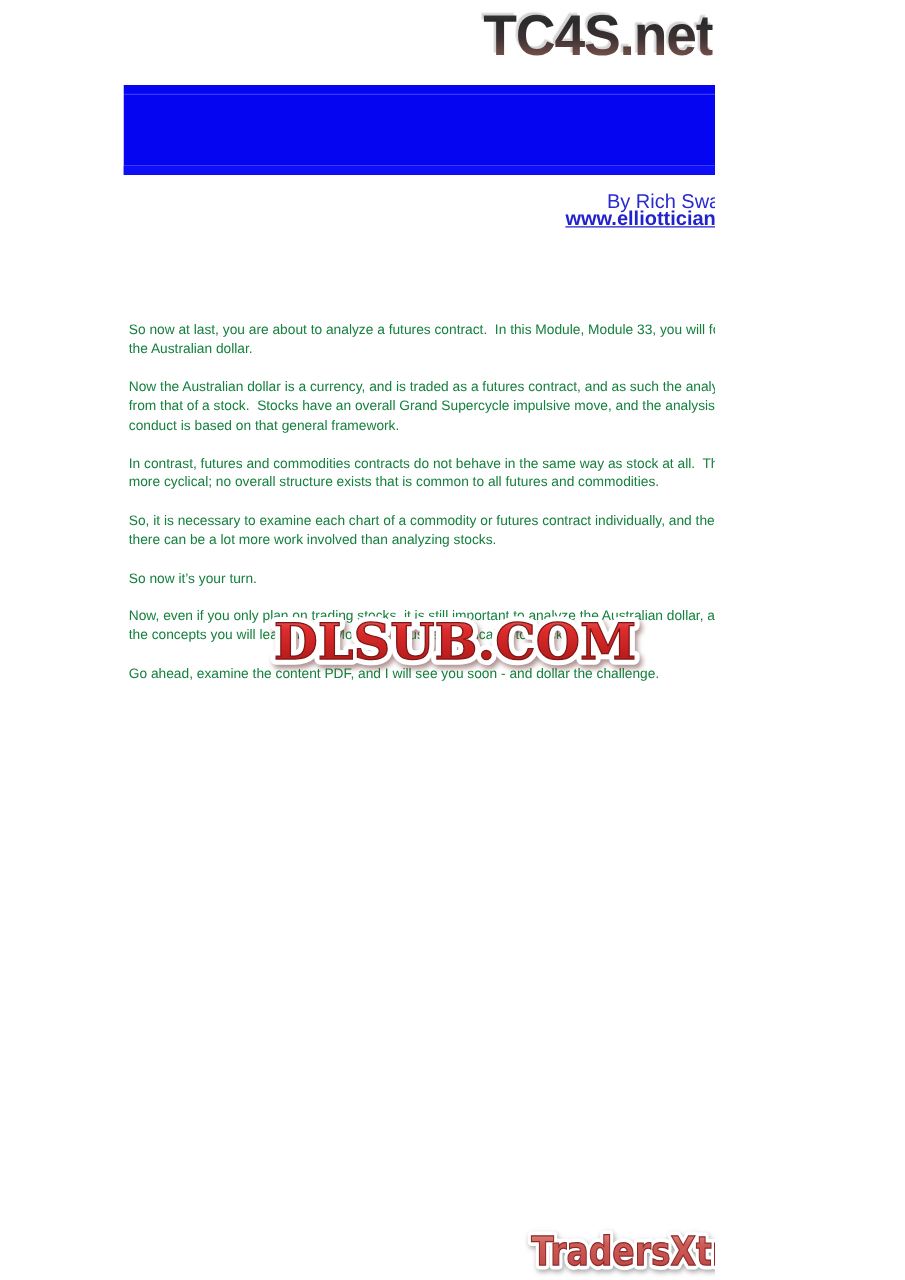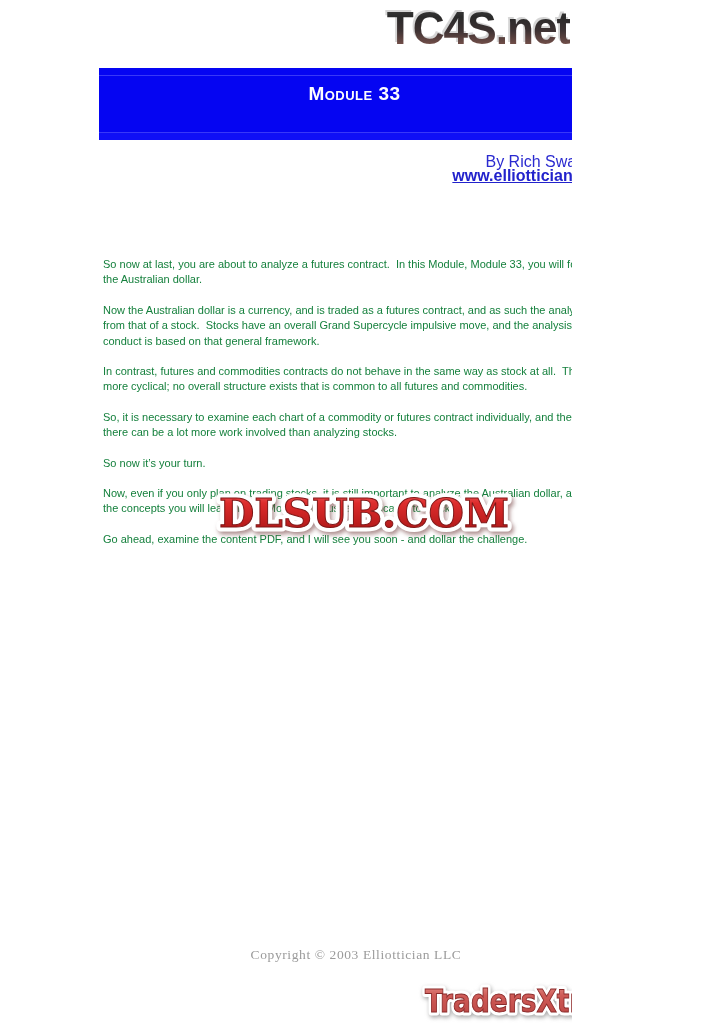--- a/index.html
+++ b/index.html
@@ -158,21 +158,20 @@
 </style>
 </head>
 <body>
 
 <div class="page">
 
   <div class="tc4s-logo">TC4S.net</div>
 
   <div class="module-header">
     <div class="hdr-hairline-top"></div>
-    <div class="hdr-line">Module 33</div>
     <div class="hdr-hairline-bottom"></div>
     <div class="hdr-strip-bottom"></div>
   </div>
 
   <div class="byline">
     <div class="author">By Rich Swannell</div>
     <a class="site-link">www.elliottician.com</a>
   </div>
 
   <div class="body-text">
@@ -190,21 +189,20 @@
       <linearGradient id="dlGrad" x1="0" y1="0" x2="0" y2="1">
         <stop offset="0%" stop-color="#f06a6a"></stop>
         <stop offset="30%" stop-color="#dd2c2c"></stop>
         <stop offset="100%" stop-color="#a81414"></stop>
       </linearGradient>
     </defs>
     <text class="wm-outline" x="160" y="41" text-anchor="middle" textLength="290" lengthAdjust="spacingAndGlyphs">DLSUB.COM</text>
     <text class="wm-fill" fill="url(#dlGrad)" x="160" y="41" text-anchor="middle" textLength="290" lengthAdjust="spacingAndGlyphs">DLSUB.COM</text>
   </svg>
 
-  <div class="footer-copyright">Copyright © 2003 Elliottician LLC</div>
   <div class="footer-page-number">1</div>
 
   <svg class="wm-bottom" xmlns="http://www.w3.org/2000/svg" viewBox="0 0 306 43">
     <defs>
       <linearGradient id="txGrad" x1="0" y1="0" x2="0" y2="1">
         <stop offset="0%" stop-color="#e89a92"></stop>
         <stop offset="35%" stop-color="#cf5b57"></stop>
         <stop offset="100%" stop-color="#b84341"></stop>
       </linearGradient>
     </defs>

